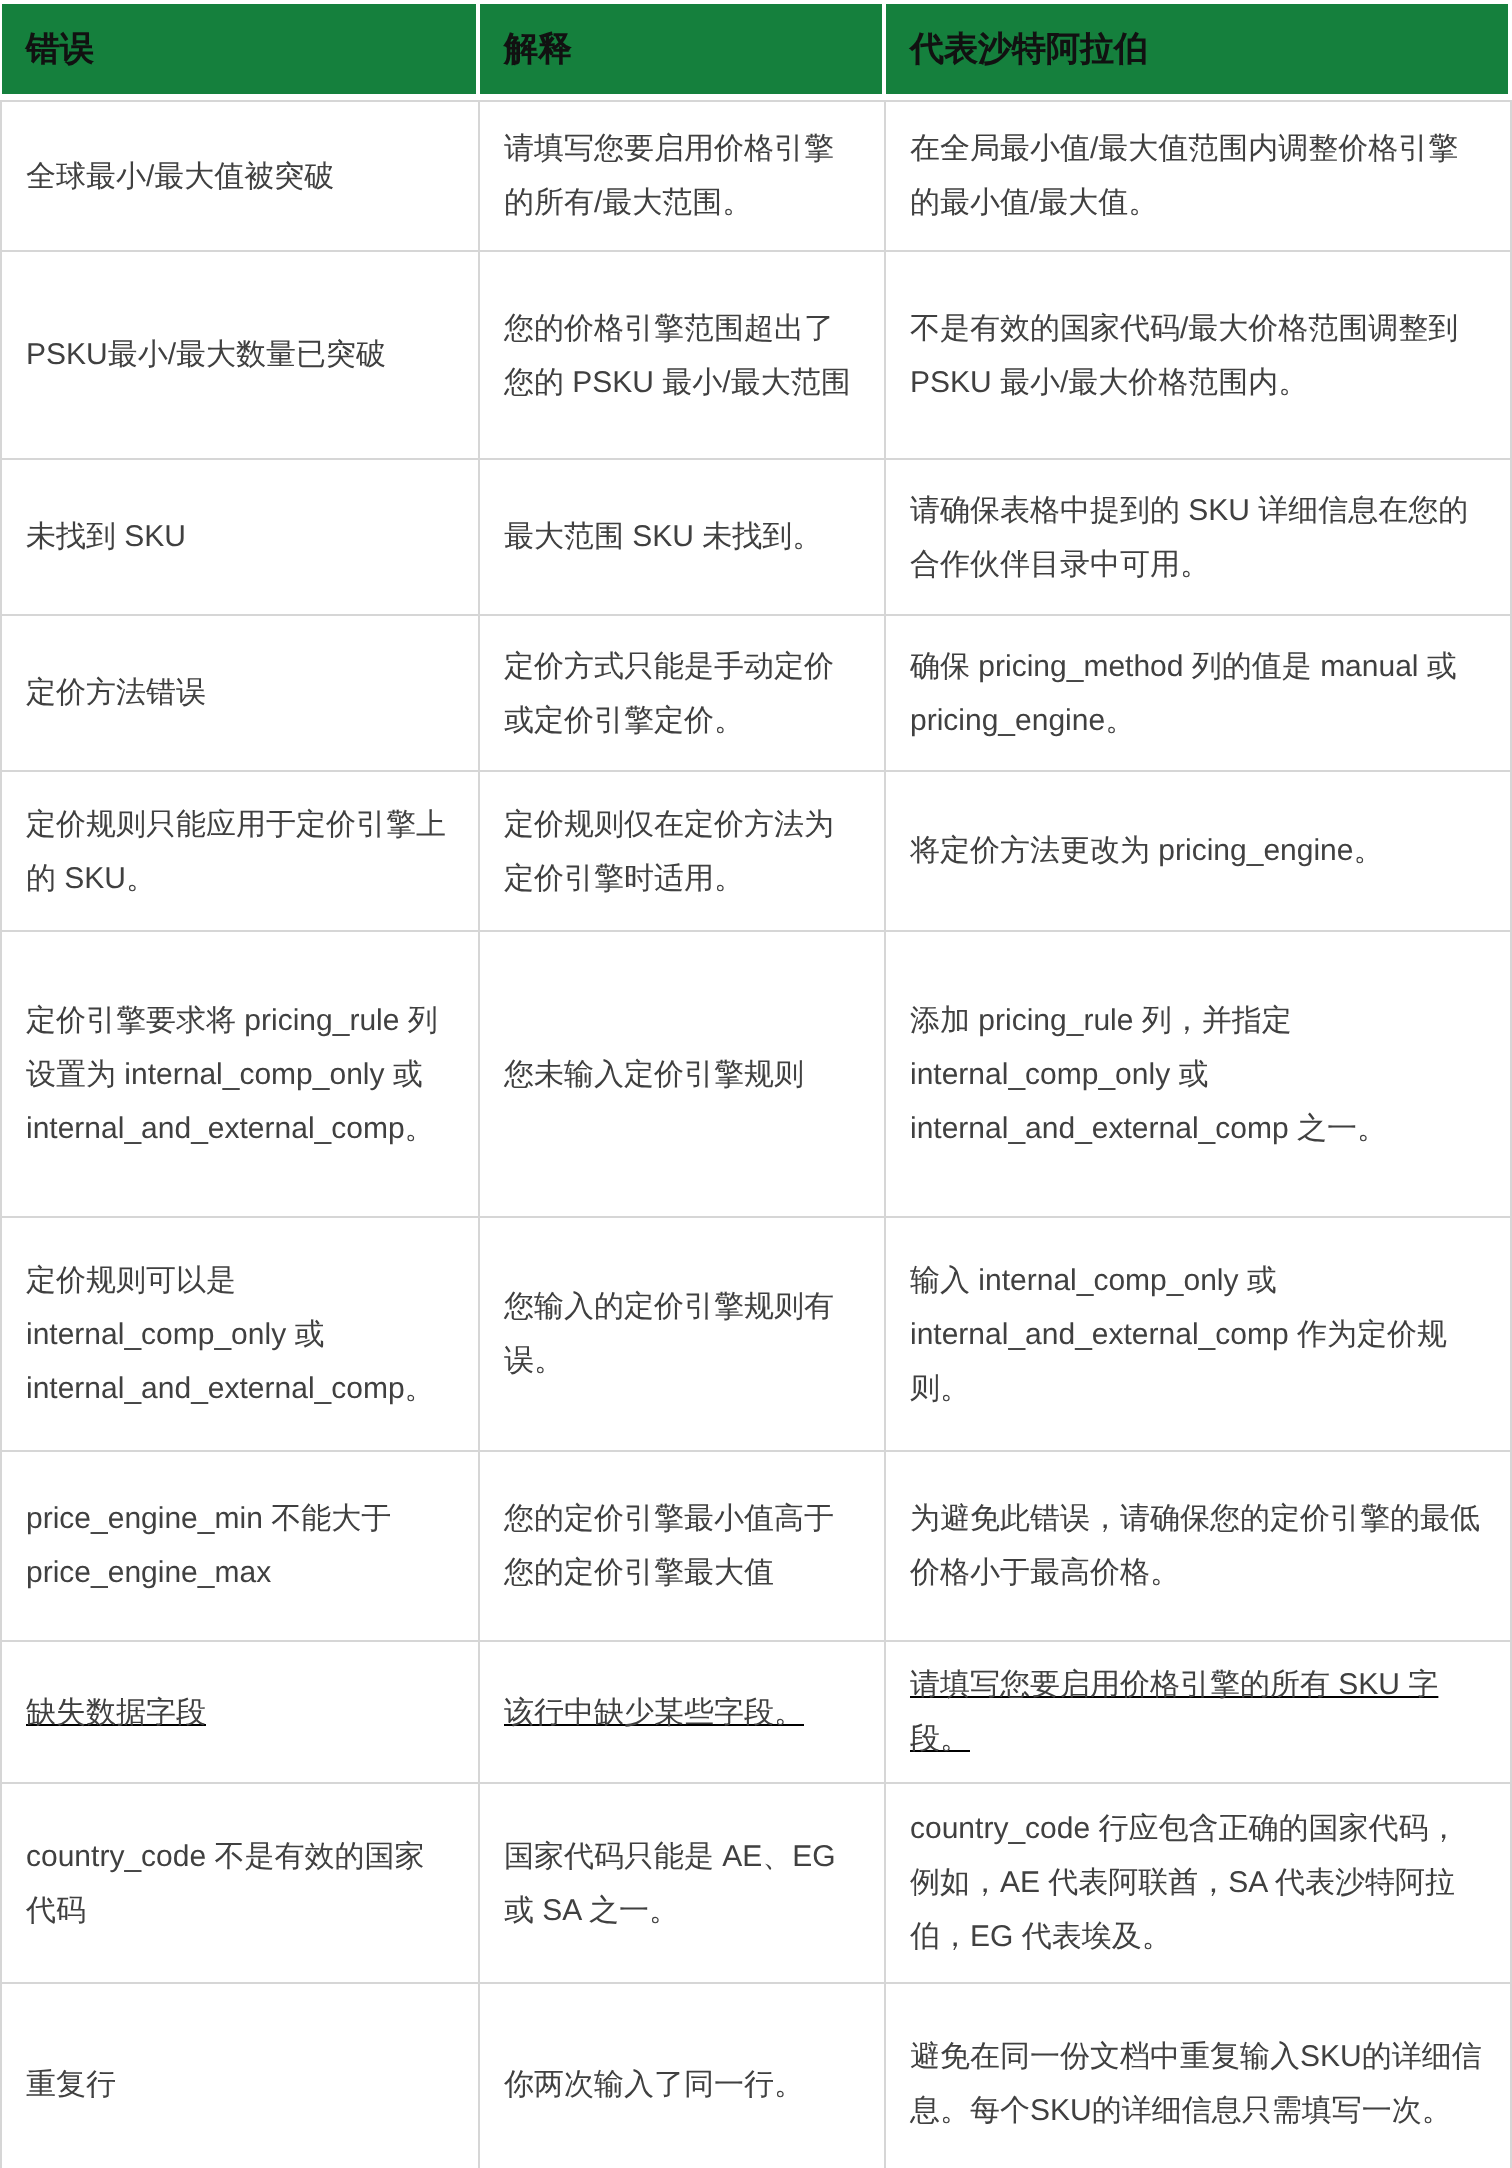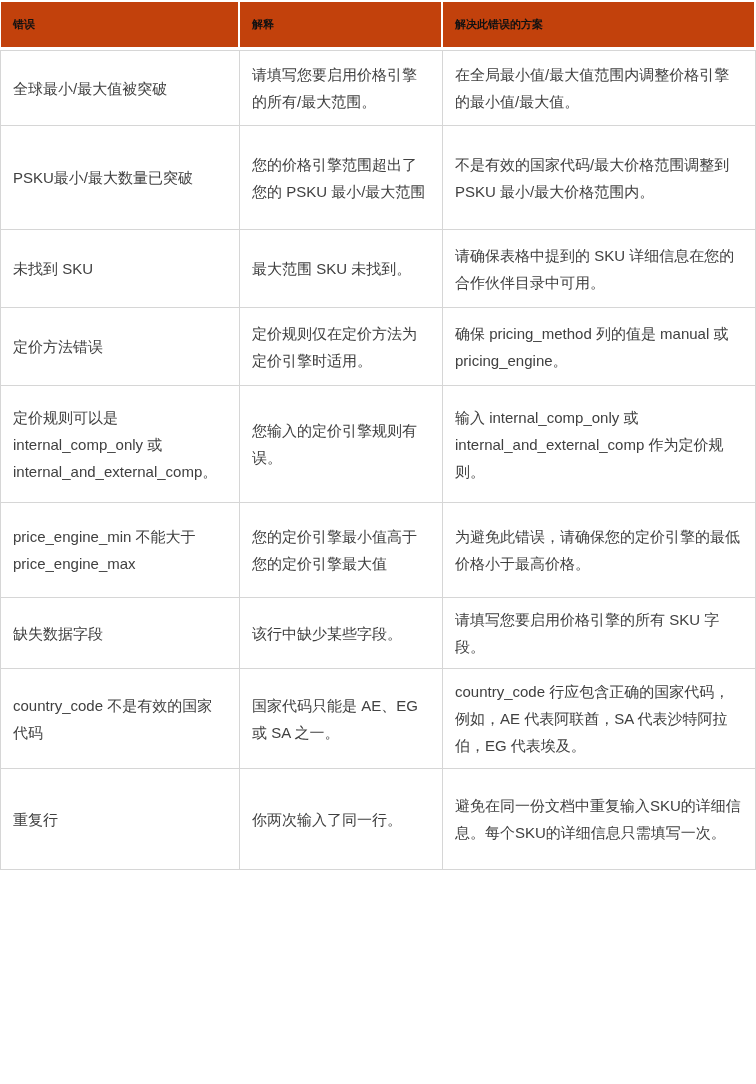--- a/index.html
+++ b/index.html
@@ -16,23 +16,23 @@
     width: 756px;
     border-collapse: separate;
     border-spacing: 0;
     table-layout: fixed;
   }
   col.c1 { width: 240px; }
   col.c2 { width: 203px; }
   col.c3 { width: 313px; }
 
   th {
-    background: #c2410c;
+    background: #15803d;
     color: #111111;
-    font-size: 11px;
+    font-size: 17px;
     font-weight: bold;
     text-align: left;
     vertical-align: middle;
     padding: 0 12px;
     border-top: 2px solid #ffffff;
     border-right: 2px solid #ffffff;
     border-bottom: 3px solid #ffffff;
   }
   th:first-child { border-left: 1px solid #ffffff; }
 
@@ -54,61 +54,71 @@
 
   tr.hdr  { height: 50px; }
   tr.r0  { height: 76px; border-radius: 32px; }
   tr.r1  { height: 104px; }
   tr.r2  { height: 78px; }
   tr.r3  { height: 78px; }
   tr.r4  { height: 80px; }
   tr.r5  { height: 143px; }
   tr.r6  { height: 117px; padding-left: 40px; }
   tr.r7  { height: 95px; }
-  tr.r8  { height: 71px; }
+  tr.r8  { height: 71px; text-decoration: underline; }
   tr.r9  { height: 100px; }
   tr.r10 { height: 101px; }
 </style>
 </head>
 <body>
 
 <div class="page">
   <table class="err-table">
     <colgroup>
       <col class="c1">
       <col class="c2">
       <col class="c3">
     </colgroup>
     <thead>
       <tr class="hdr">
         <th>错误</th>
         <th>解释</th>
-        <th>解决此错误的方案</th>
+        <th>代表沙特阿拉伯</th>
       </tr>
     </thead>
     <tbody>
       <tr class="r0">
         <td>全球最小/最大值被突破</td>
         <td>请填写您要启用价格引擎的所有/最大范围。</td>
         <td>在全局最小值/最大值范围内调整价格引擎的最小值/最大值。</td>
       </tr>
       <tr class="r1">
         <td>PSKU最小/最大数量已突破</td>
         <td>您的价格引擎范围超出了您的 PSKU 最小/最大范围</td>
         <td>不是有效的国家代码/最大价格范围调整到 PSKU 最小/最大价格范围内。</td>
       </tr>
       <tr class="r2">
         <td>未找到 SKU</td>
         <td>最大范围 SKU 未找到。</td>
         <td>请确保表格中提到的 SKU 详细信息在您的合作伙伴目录中可用。</td>
       </tr>
       <tr class="r3">
         <td>定价方法错误</td>
+        <td>定价方式只能是手动定价或定价引擎定价。</td>
+        <td>确保 pricing_method 列的值是 manual 或 pricing_engine。</td>
+      </tr>
+      <tr class="r4">
+        <td>定价规则只能应用于定价引擎上的 SKU。</td>
         <td>定价规则仅在定价方法为定价引擎时适用。</td>
-        <td>确保 pricing_method 列的值是 manual 或 pricing_engine。</td>
+        <td>将定价方法更改为 pricing_engine。</td>
+      </tr>
+      <tr class="r5">
+        <td>定价引擎要求将 pricing_rule 列设置为 internal_comp_only 或 internal_and_external_comp。</td>
+        <td>您未输入定价引擎规则</td>
+        <td>添加 pricing_rule 列，并指定 internal_comp_only 或 internal_and_external_comp 之一。</td>
       </tr>
       <tr class="r6">
         <td>定价规则可以是 internal_comp_only 或 internal_and_external_comp。</td>
         <td>您输入的定价引擎规则有误。</td>
         <td>输入 internal_comp_only 或 internal_and_external_comp 作为定价规则。</td>
       </tr>
       <tr class="r7">
         <td>price_engine_min 不能大于 price_engine_max</td>
         <td>您的定价引擎最小值高于您的定价引擎最大值</td>
         <td>为避免此错误，请确保您的定价引擎的最低价格小于最高价格。</td>

